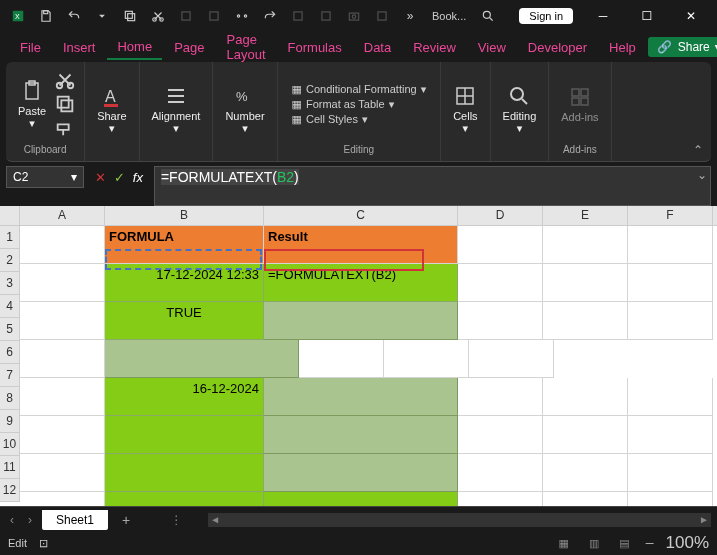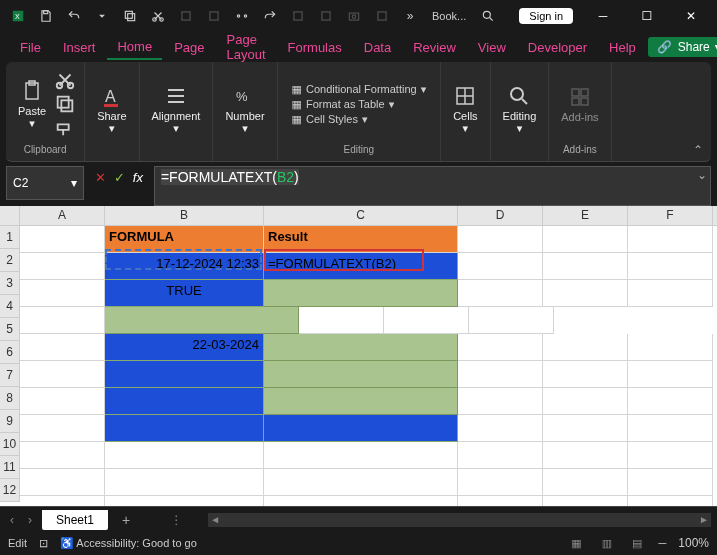--- a/index.html
+++ b/index.html
@@ -25,59 +25,59 @@
     .big-btn { display: flex; flex-direction: column; align-items: center; justify-content: center; padding: 4px; cursor: pointer; color: #eee; font-size: 11px; }
     .big-btn svg { width: 24px; height: 24px; margin-bottom: 2px; }
     .small-btn-stack { display: flex; flex-direction: column; gap: 2px; }
     .small-btn { width: 22px; height: 22px; display: flex; align-items: center; justify-content: center; cursor: pointer; color: #ccc; }
     .styles-list { display: flex; flex-direction: column; gap: 2px; font-size: 11px; color: #ccc; padding: 2px 6px; }
     .styles-list div { cursor: pointer; display: flex; align-items: center; gap: 4px; white-space: nowrap; }
     .ribbon-collapse { position: absolute; right: 8px; bottom: 4px; cursor: pointer; color: #aaa; }
     .disabled { opacity: 0.5; }
     
     .formula-bar { height: 44px; display: flex; align-items: flex-start; padding: 4px 6px; gap: 4px; position: relative; }
-    .name-box { width: 78px; height: 22px; background: #333; border: 1px solid #555; color: #fff; padding: 16px 6px; font-size: 12px; display: flex; align-items: center; justify-content: space-between; }
+    .name-box { width: 78px; height: 22px; background: #333; border: 1px solid #555; color: #fff; padding: 10px 6px; font-size: 12px; display: flex; align-items: center; justify-content: space-between; }
     .fx-buttons { display: flex; align-items: center; height: 22px; gap: 2px; padding: 0 4px; }
     .fx-buttons span { cursor: pointer; padding: 0 3px; font-size: 13px; }
     .formula-input { flex: 1; height: 40px; background: #333; border: 1px solid #555; color: #fff; padding: 2px 6px; font-size: 14px; }
     .formula-input .highlight { background: #444; }
     .formula-expand { position: absolute; right: 10px; top: 6px; cursor: pointer; color: #aaa; }
     
     .grid-area { background: #fff; color: #000; height: 300px; display: flex; flex-direction: column; overflow: hidden; }
     .col-headers { display: flex; height: 20px; background: #e6e6e6; border-bottom: 1px solid #ccc; }
     .corner { width: 20px; border-right: 1px solid #ccc; background: #e6e6e6; }
     .col-h { text-align: center; font-size: 12px; border-right: 1px solid #ccc; line-height: 19px; color: #333; }
     .col-A { width: 85px; } .col-B { width: 159px; } .col-C { width: 194px; }
     .col-D, .col-E, .col-F { width: 85px; }
     .grid-body { display: flex; }
     .row-headers { width: 20px; }
     .row-h { height: 23px; text-align: center; font-size: 12px; border-bottom: 1px solid #ccc; border-right: 1px solid #ccc; line-height: 22px; background: #e6e6e6; color: #333; }
     .cells { position: relative; }
-    .row { display: flex; height: 27px; }
+    .row { display: flex; height: 38px; }
     .cell { border-right: 1px solid #d4d4d4; border-bottom: 1px solid #d4d4d4; padding: 0 4px; font-size: 13px; line-height: 22px; overflow: hidden; white-space: nowrap; }
     .header-cell { background: #ed7d31; font-weight: bold; color: #000; }
-    .green-cell { background: #1d4ed8; border-right: 1px solid #8aaa6a; border-bottom: 1px solid #8aaa6a; }
+    .green-cell { background: #84cc16; border-right: 1px solid #8aaa6a; border-bottom: 1px solid #8aaa6a; }
     .dark-green-cell { background: #a9c48e; border-right: 1px solid #7d9a5e; border-bottom: 1px solid #7d9a5e; }
     .text-right { text-align: right; }
     .text-center { text-align: center; }
     .active-cell-outline { position: absolute; border: 2px solid #d13438; pointer-events: none; }
     .ref-outline { position: absolute; border: 2px dashed #4472c4; pointer-events: none; }
     .err-tri { width: 0; height: 0; border-left: 6px solid #008000; border-bottom: 6px solid transparent; position: absolute; }
     
     .sheet-tabs { height: 26px; background: #1a1a1a; display: flex; align-items: center; padding: 0 6px; gap: 6px; border-top: 1px solid #444; }
     .tab-nav { color: #888; padding: 0 4px; cursor: pointer; }
     .sheet-tab { background: #fff; color: #000; padding: 3px 14px; font-size: 12px; border-radius: 0 0 2px 2px; cursor: pointer; }
     .add-tab { color: #aaa; padding: 0 8px; font-size: 14px; cursor: pointer; }
     .scroll-track { flex: 1; margin-left: 20px; height: 14px; background: #333; position: relative; display: flex; align-items: center; }
     .scroll-arrow { width: 14px; text-align: center; color: #888; cursor: pointer; font-size: 10px; }
     
     .statusbar { height: 22px; background: #1a1a1a; display: flex; align-items: center; padding: 0 8px; font-size: 11px; color: #ccc; gap: 12px; }
     .statusbar .spacer { flex: 1; }
     .view-btn { padding: 0 4px; cursor: pointer; color: #888; }
-    .zoom { font-size: 12px; }
+    .zoom { font-size: 17px; }
   </style>
 </head>
 <body>
 
 <div class="titlebar">
   <div class="icon-btn">
       <svg viewBox="0 0 24 24">
         <rect x="3" y="3" width="18" height="18" fill="#107c41"></rect>
         <text x="7" y="17" fill="#fff" font-size="12">X</text>
       </svg>
@@ -369,21 +369,21 @@
       </div>
       <div class="row">
         <div class="cell col-A"></div>
         <div class="cell col-C dark-green-cell"></div>
         <div class="cell col-D"></div>
         <div class="cell col-E"></div>
         <div class="cell col-F"></div>
       </div>
       <div class="row">
         <div class="cell col-A"></div>
-        <div class="cell col-B green-cell text-right">22-03-2024</div>
+        <div class="cell col-B green-cell text-right">16-12-2024</div>
         <div class="cell col-C dark-green-cell"></div>
         <div class="cell col-D"></div>
         <div class="cell col-E"></div>
         <div class="cell col-F"></div>
       </div>
       <div class="row">
         <div class="cell col-A"></div>
         <div class="cell col-B green-cell"></div>
         <div class="cell col-C dark-green-cell"></div>
         <div class="cell col-D"></div>
@@ -456,20 +456,19 @@
   <div class="scroll-track">
     <span class="scroll-arrow">◄</span>
     <div style="flex:1"></div>
     <span class="scroll-arrow">►</span>
   </div>
 </div>
 
 <div class="statusbar">
   <span>Edit</span>
   <span>⊡</span>
-  <span>♿ <span>Accessibility: Good to go</span></span>
   <div class="spacer"></div>
   <span class="view-btn">▦</span>
   <span class="view-btn">▥</span>
   <span class="view-btn">▤</span>
   <span>─</span>
   <span class="zoom">100%</span>
 </div>
 
 </body></html>

